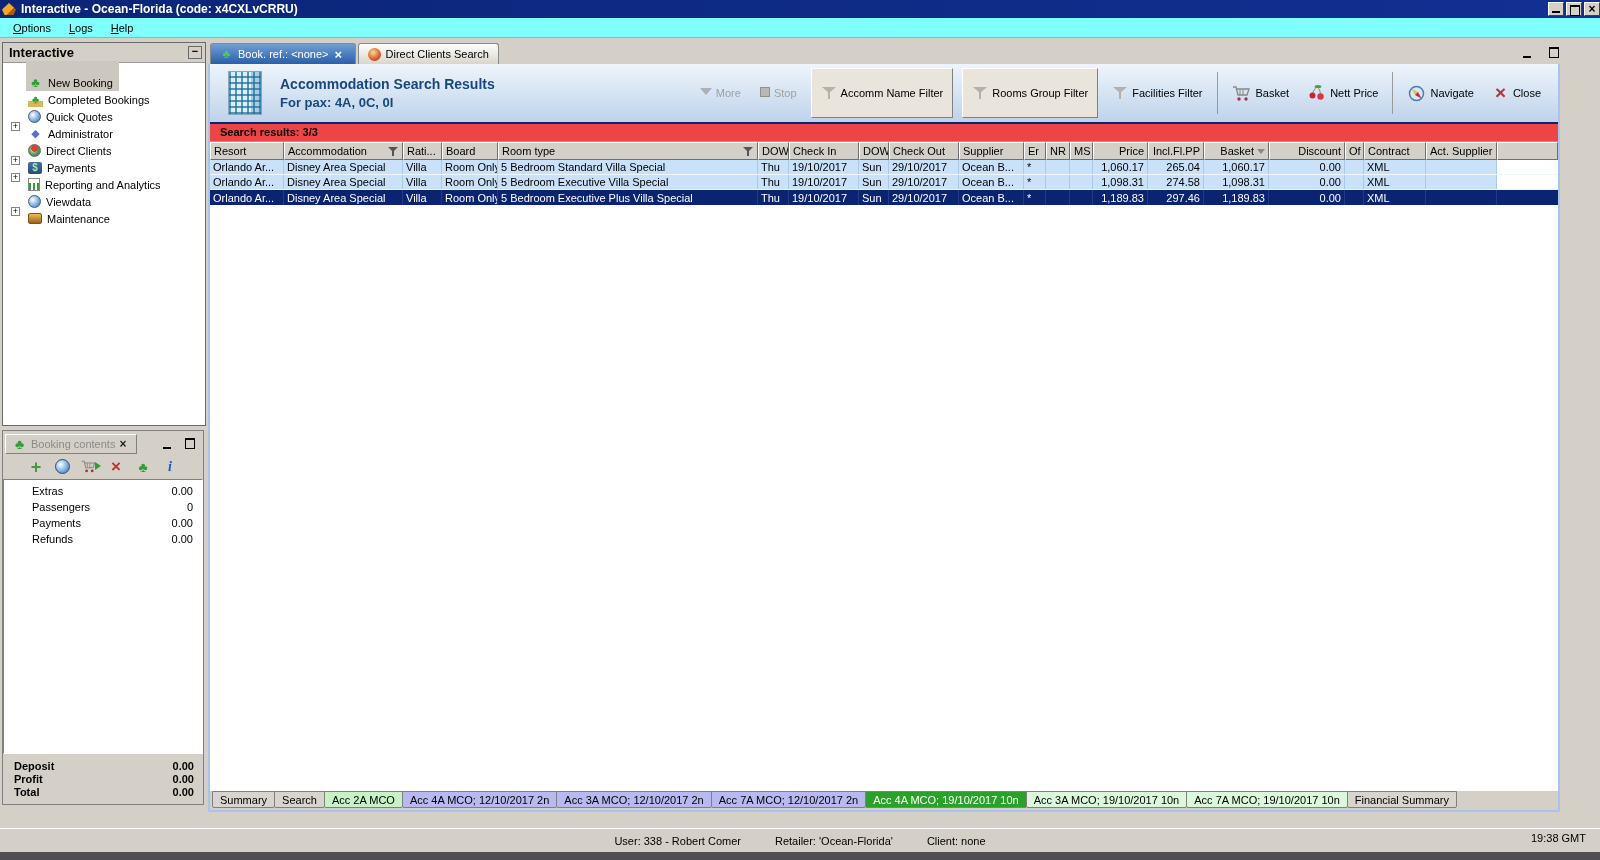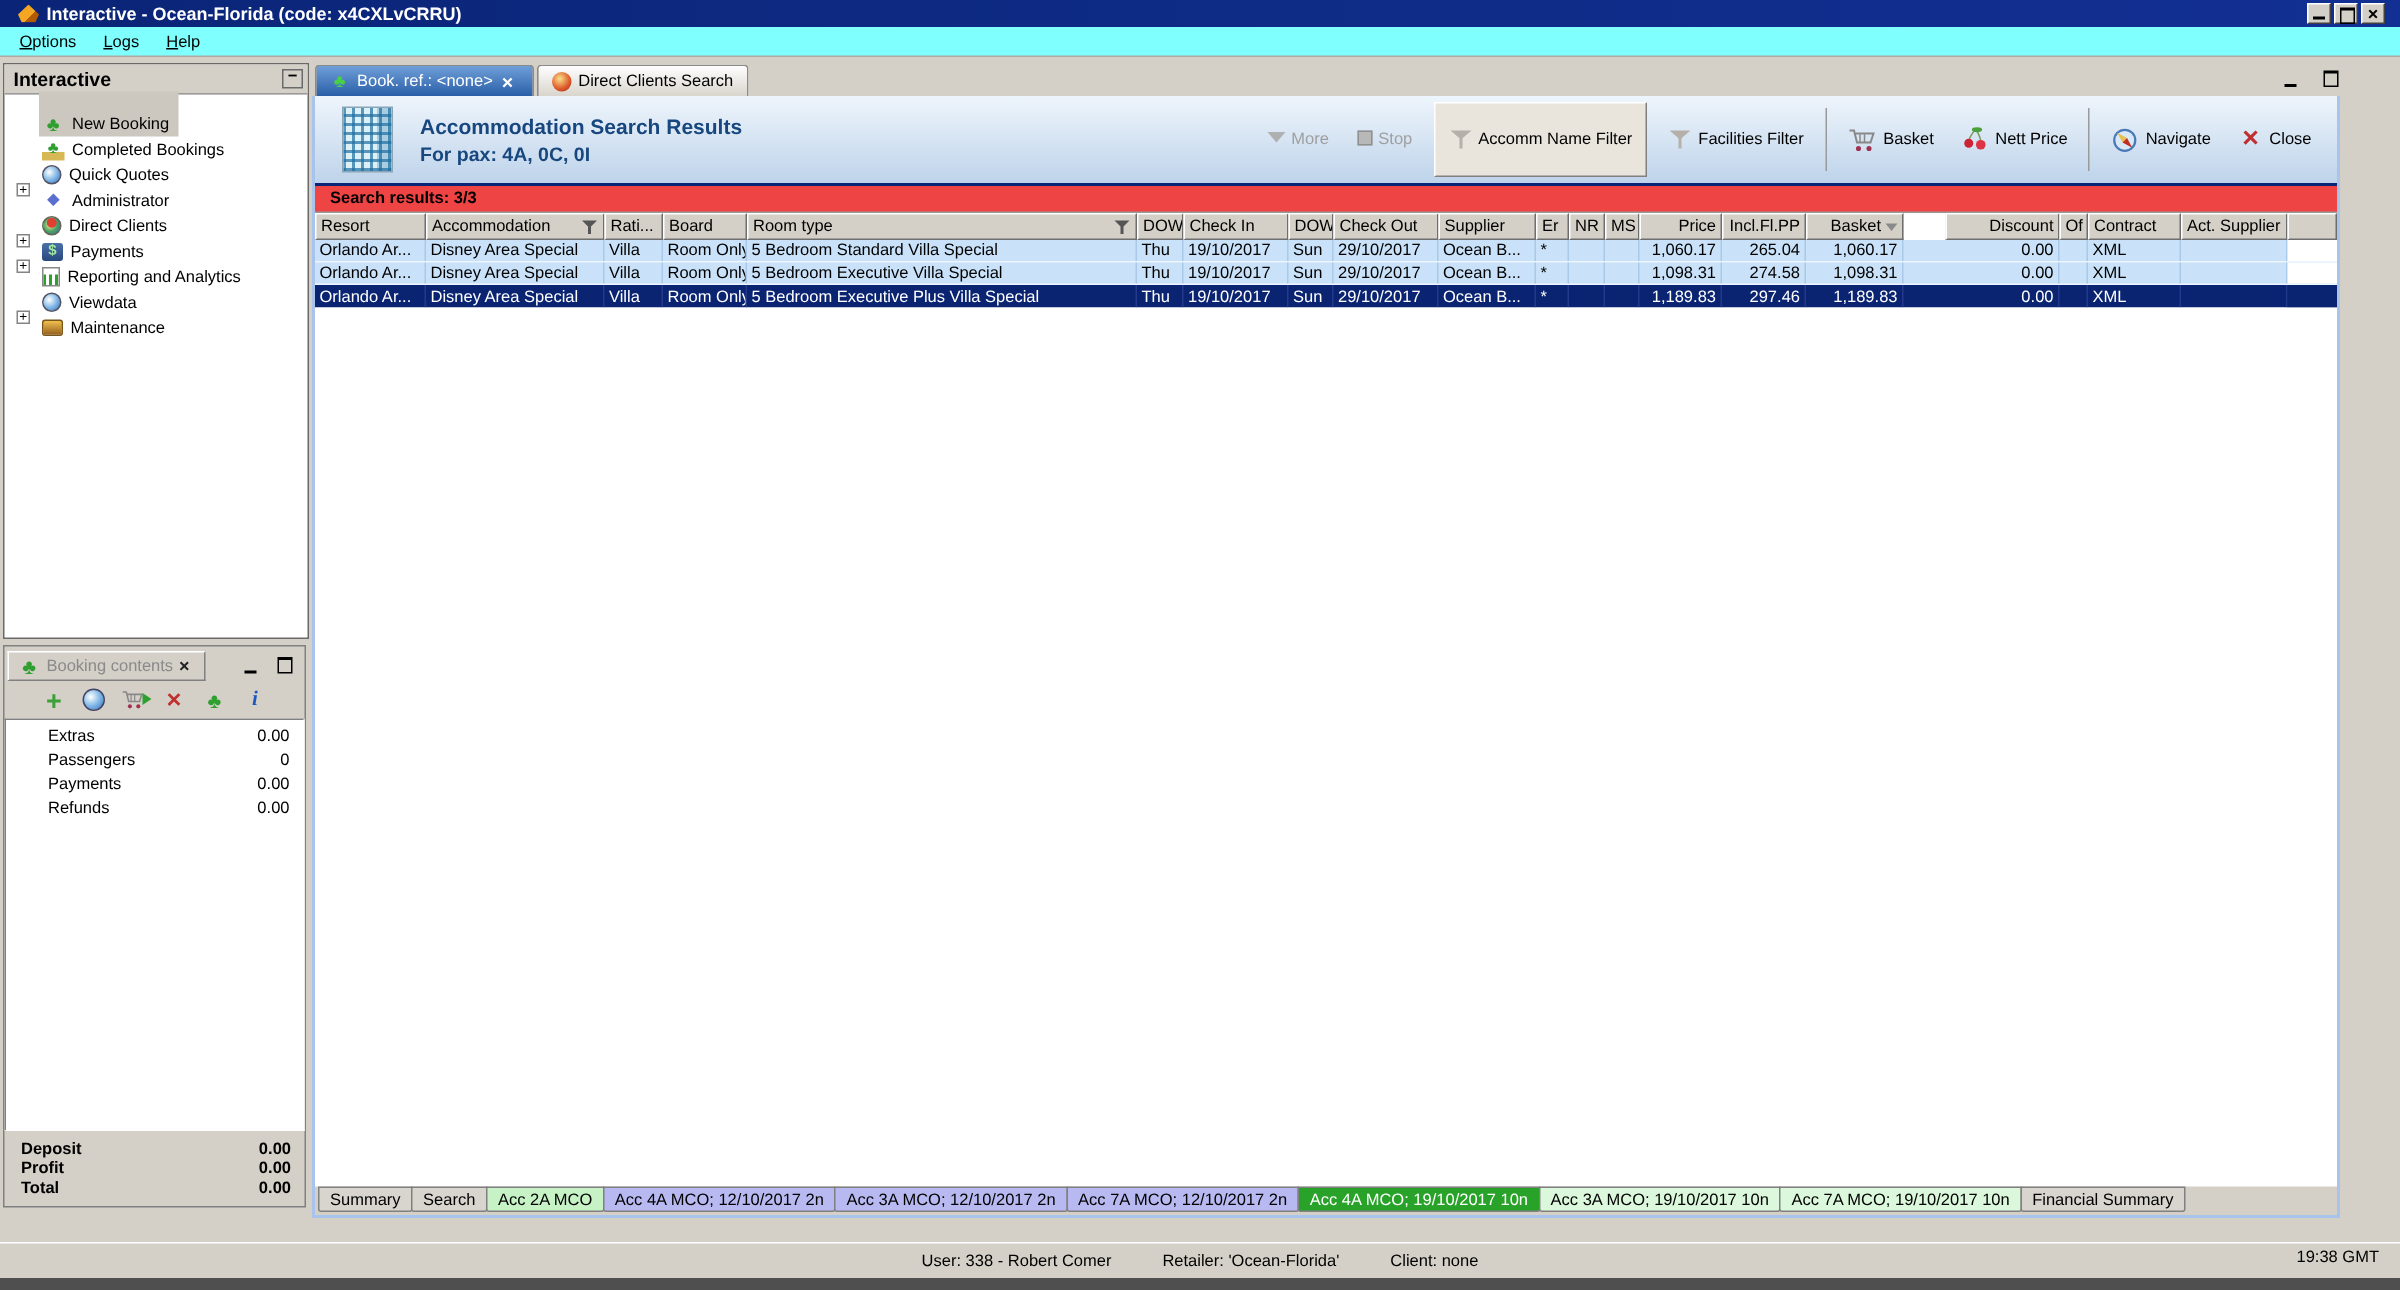--- a/index.html
+++ b/index.html
@@ -3,21 +3,21 @@
 <meta charset="utf-8">
 <style>
   * { margin:0; padding:0; box-sizing:border-box; }
   body {
     width:1600px; height:860px; position:relative; overflow:hidden;
     background:#d4d0c8; font-family:"Liberation Sans", sans-serif;
     font-size:11px; color:#000;
   }
   
   #titlebar { position:absolute; left:0; top:0; width:1600px; height:18px;
-    background:linear-gradient(90deg,#0a2577,#123093); display:flex; align-items:center; padding:0 10px; }
+    background:linear-gradient(90deg,#0a2577,#123093); display:flex; align-items:center; padding:0 0; }
   .app-icon { width:14px; height:12px; margin:0 5px 0 2px; flex:none;
     background:linear-gradient(135deg,#ffffff 18%,#f5a623 18% 62%,#b35a00 62%);
     clip-path:polygon(50% 0,100% 55%,82% 100%,18% 100%,0 55%); }
   .wtitle { color:#fff; font-weight:bold; font-size:12px; white-space:nowrap; }
   .tb-btns { margin-left:auto; display:flex; gap:2px; }
   .tbtn { width:16px; height:14px; background:#d4d0c8; border:1px solid;
     border-color:#fff #404040 #404040 #fff; position:relative; }
   .g-min::before { content:""; position:absolute; left:3px; bottom:2px; width:8px; height:2px; background:#000; }
   .g-rest::before { content:""; position:absolute; left:3px; top:2px; width:8px; height:8px;
     border:1px solid #000; border-top-width:2px; }
@@ -156,21 +156,21 @@
   .gcell { padding:0 3px; border-right:1px solid #aac9e8; display:flex; align-items:center;
     white-space:nowrap; overflow:hidden; }
   .grow.selected .gcell { border-right-color:#24398c; }
   .grow .cfill { background:#fff; border-right:none; }
   .grow.selected .cfill { background:#0a2472; }
   .ghead .cfill { background:#d4d0c8; }
   .ar { justify-content:flex-end; }
   .c1{width:74px;} .c2{width:119px;} .c3{width:39px;} .c4{width:56px;} .c5{width:260px;}
   .c6{width:31px;} .c7{width:70px;} .c8{width:30px;} .c9{width:70px;} .c10{width:65px;}
   .c11{width:22px;} .c12{width:24px;} .c13{width:23px;} .c14{width:55px;} .c15{width:56px;}
-  .c16{width:65px;} .c17{width:76px;margin-left:28px;} .c18{width:19px;} .c19{width:62px;} .c20{width:71px;}
+  .c16{width:65px;} .c17{width:76px;} .c18{width:19px;} .c19{width:62px;} .c20{width:71px;}
   .cfill{flex:1;}
   .gwhite { flex:1; background:#fff; }
   
   .res-status { height:30px; flex:none; background:#d4d0c8; display:flex; align-items:center;
     padding:0 10px; border-top:1px solid #fff; }
   .info-btn { margin-left:auto; width:25px; height:23px; background:#d4d0c8;
     border:1px solid; border-color:#fff #555 #555 #fff; box-shadow:1px 1px 0 #9a9a9a;
     display:flex; align-items:center; justify-content:center;
     font-family:"Liberation Serif",serif; font-style:italic; font-weight:bold; color:#1a5ac0; font-size:14px; }
   .btabs { height:19px; flex:none; background:#d4d0c8; display:flex; align-items:flex-start; padding-left:2px; }
@@ -386,20 +386,24 @@
         <span class="icon-more"></span>
         <span class="tlbl">More</span>
       </div>
       <div class="tool disabled">
         <span class="icon-stop"></span>
         <span class="tlbl">Stop</span>
       </div>
       <div class="tool raised">
         <span class="funnel"></span>
         <span class="tlbl">Accomm Name Filter</span>
+      </div>
+      <div class="tool raised">
+        <span class="funnel"></span>
+        <span class="tlbl">Rooms Group Filter</span>
       </div>
       <div class="tool">
         <span class="funnel"></span>
         <span class="tlbl">Facilities Filter</span>
       </div>
       <div class="sep"></div>
       <div class="tool">
         <svg width="20" height="17" viewBox="0 0 20 17">
           <path d="M1 2 h3 l2 8 h9 l2 -6 H5" fill="none" stroke="#888" stroke-width="1.3"></path>
           <line x1="8" y1="4.5" x2="8" y2="10" stroke="#888"></line>

